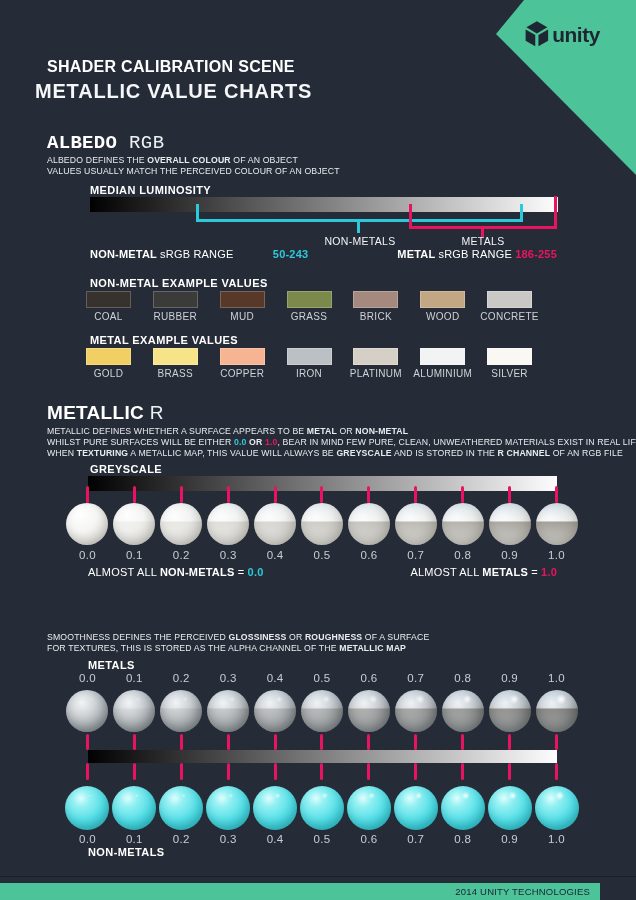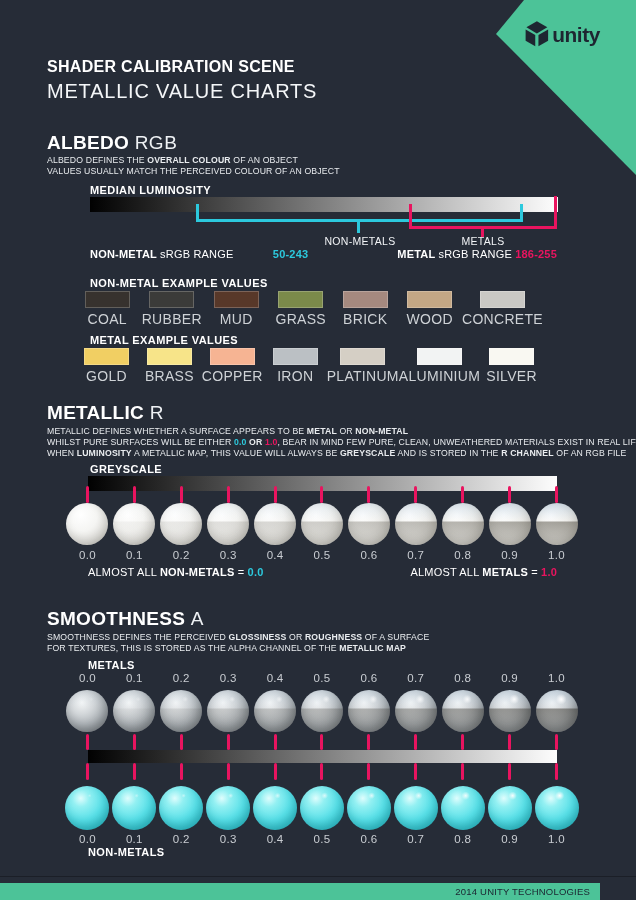--- a/index.html
+++ b/index.html
@@ -8,40 +8,40 @@
     background:#262c37;
     font-family:"Liberation Sans", sans-serif;
     -webkit-font-smoothing:antialiased;
   }
   .b{font-weight:700;}
   
   .chevron{position:absolute;top:0;right:0;width:140px;height:176px;background:#4cc398;
     clip-path:polygon(28px 0,140px 0,140px 175px,0px 34px);}
   .logo{position:absolute;left:524px;top:19px;width:90px;height:32px;}
   .title1{position:absolute;left:47px;top:58px;font-size:16px;font-weight:700;color:#fff;letter-spacing:.3px;white-space:nowrap;}
-  .title2{position:absolute;left:47px;top:80px;font-size:20px;font-weight:400;color:#f4f6f8;letter-spacing:.8px;white-space:nowrap;}
+  .title2{position:absolute;left:35px;top:80px;font-size:20px;font-weight:700;color:#f4f6f8;letter-spacing:.8px;white-space:nowrap;}
   
   .sec-h{position:absolute;font-size:19px;font-weight:700;color:#fff;letter-spacing:.3px;white-space:nowrap;}
   .sec-h .light{font-weight:400;color:#eef1f4;letter-spacing:.5px;}
   .desc{position:absolute;font-size:8.7px;color:#e9ecef;letter-spacing:.15px;white-space:nowrap;}
   .mini{position:absolute;font-size:11px;font-weight:700;color:#fff;letter-spacing:.4px;white-space:nowrap;}
   .note{position:absolute;font-size:11px;color:#fff;letter-spacing:.2px;white-space:nowrap;}
   .blabel{position:absolute;font-size:10.5px;color:#f2f4f6;text-align:center;letter-spacing:.3px;}
   
   .gbar{position:absolute;background:linear-gradient(to right,#010101,#fdfdfd);}
   
   .cy{background:#2cc9dd;}
   .pk{background:#e9145f;}
   .vline{position:absolute;width:3px;}
   .hline{position:absolute;height:3px;}
   
   .swatch-row{position:absolute;left:75px;width:468px;display:flex;}
   .swatch-cell{flex:1;display:flex;flex-direction:column;align-items:center;}
   .swatch{width:45px;height:17px;box-sizing:border-box;border:1px solid rgba(255,255,255,0.22);}
-  .swatch-label{margin-top:3px;font-size:14px;color:#ced2d6;letter-spacing:.3px;}
+  .swatch-label{margin-top:3px;font-size:10px;color:#ced2d6;letter-spacing:.3px;}
   
   .flex-row{position:absolute;left:64px;width:516px;display:flex;}
   .cell{flex:1;display:flex;justify-content:center;align-items:flex-start;}
   .tick{width:3px;height:100%;background:#e9145f;border-radius:1.5px;}
   .sphere{width:42px;height:42px;border-radius:50%;}
   .sphere.white{box-shadow:inset -2px -4px 8px rgba(40,40,35,0.18);}
   .sphere.grey{box-shadow:inset -2px -4px 8px rgba(20,22,25,0.25);}
   .sphere.cyan{width:44px;height:44px;box-shadow:inset -2px -5px 9px rgba(0,90,100,0.30);}
   .vlabel{font-size:11.5px;color:#c9cdd2;letter-spacing:.3px;justify-content:center;}
   
@@ -59,21 +59,21 @@
     <g fill="#1e2631">
       <polygon points="16,2 29,9.5 16,17 3,9.5"></polygon>
       <polygon points="2,12 14,19 14,33 2,26"></polygon>
       <polygon points="30,12 18,19 18,33 30,26"></polygon>
     </g>
     <text x="35" y="28" font-size="26" font-weight="700" fill="#1e2631" font-family="Liberation Sans, sans-serif" letter-spacing="-0.5">unity</text>
   </svg>
   <div class="title1">SHADER CALIBRATION SCENE</div>
   <div class="title2">METALLIC VALUE CHARTS</div>
 
-  <div class="sec-h" style="left:47px;top:132px;">
+  <div class="sec-h" style="left:47px;top:132px;font-family:Liberation Mono, monospace;">
     <span>ALBEDO</span>
     <span class="light">RGB</span>
   </div>
   <div class="desc" style="left:47px;top:166px;">VALUES USUALLY MATCH THE PERCEIVED COLOUR OF AN OBJECT</div>
   <div class="desc" style="left:47px;top:155px;">ALBEDO DEFINES THE <span class="b">OVERALL COLOUR</span> OF AN OBJECT</div>
 
   <div class="mini" style="left:90px;top:184px;">MEDIAN LUMINOSITY</div>
   <div class="gbar" style="left:90px;top:197px;width:468px;height:15px;"></div>
 
   <div class="vline cy" style="left:196px;top:204px;height:18px;"></div>
@@ -154,21 +154,21 @@
         <div class="swatch-label">SILVER</div>
       </div>
     </div>
 
   <div class="sec-h" style="left:47px;top:402px;">
     <span>METALLIC</span>
     <span class="light">R</span>
   </div>
   <div class="desc" style="left:47px;top:426px;">METALLIC DEFINES WHETHER A SURFACE APPEARS TO BE <span class="b">METAL</span> OR <span class="b">NON-METAL</span></div>
   <div class="desc" style="left:47px;top:437px;">WHILST PURE SURFACES WILL BE EITHER <span class="b" style="color: rgb(44, 201, 221);">0.0</span> <span class="b">OR</span> <span class="b" style="color: rgb(233, 20, 95);">1.0</span>, BEAR IN MIND FEW PURE, CLEAN, UNWEATHERED MATERIALS EXIST IN REAL LIFE</div>
-  <div class="desc" style="left:47px;top:448px;">WHEN <span class="b">LUMINOSITY</span> A METALLIC MAP, THIS VALUE WILL ALWAYS BE <span class="b">GREYSCALE</span> AND IS STORED IN THE <span class="b">R CHANNEL</span> OF AN RGB FILE</div>
+  <div class="desc" style="left:47px;top:448px;">WHEN <span class="b">TEXTURING</span> A METALLIC MAP, THIS VALUE WILL ALWAYS BE <span class="b">GREYSCALE</span> AND IS STORED IN THE <span class="b">R CHANNEL</span> OF AN RGB FILE</div>
 
   <div class="mini" style="left:90px;top:463px;">GREYSCALE</div>
   <div class="gbar" style="left:88px;top:476px;width:469px;height:15px;"></div>
   <div class="flex-row" style="top:486px;height:17px;">
       <div class="cell">
         <div class="tick"></div>
       </div>
       <div class="cell">
         <div class="tick"></div>
       </div>
@@ -245,24 +245,20 @@
       <div class="cell vlabel">0.6</div>
       <div class="cell vlabel">0.7</div>
       <div class="cell vlabel">0.8</div>
       <div class="cell vlabel">0.9</div>
       <div class="cell vlabel">1.0</div>
     </div>
 
   <div class="note" style="left:88px;top:566px;">ALMOST ALL <span class="b">NON-METALS</span> = <span class="b" style="color: rgb(44, 201, 221);">0.0</span></div>
   <div class="note" style="right:79px;top:566px;">ALMOST ALL <span class="b">METALS</span> = <span class="b" style="color: rgb(233, 20, 95);">1.0</span></div>
 
-  <div class="sec-h" style="left:47px;top:608px;">
-    <span>SMOOTHNESS</span>
-    <span class="light">A</span>
-  </div>
   <div class="desc" style="left:47px;top:632px;">SMOOTHNESS DEFINES THE PERCEIVED <span class="b">GLOSSINESS</span> OR <span class="b">ROUGHNESS</span> OF A SURFACE</div>
   <div class="desc" style="left:47px;top:643px;">FOR TEXTURES, THIS IS STORED AS THE ALPHA CHANNEL OF THE <span class="b">METALLIC MAP</span></div>
 
   <div class="mini" style="left:88px;top:659px;">METALS</div>
   <div class="flex-row" style="top:672px;height:14px;">
       <div class="cell vlabel">0.0</div>
       <div class="cell vlabel">0.1</div>
       <div class="cell vlabel">0.2</div>
       <div class="cell vlabel">0.3</div>
       <div class="cell vlabel">0.4</div>

